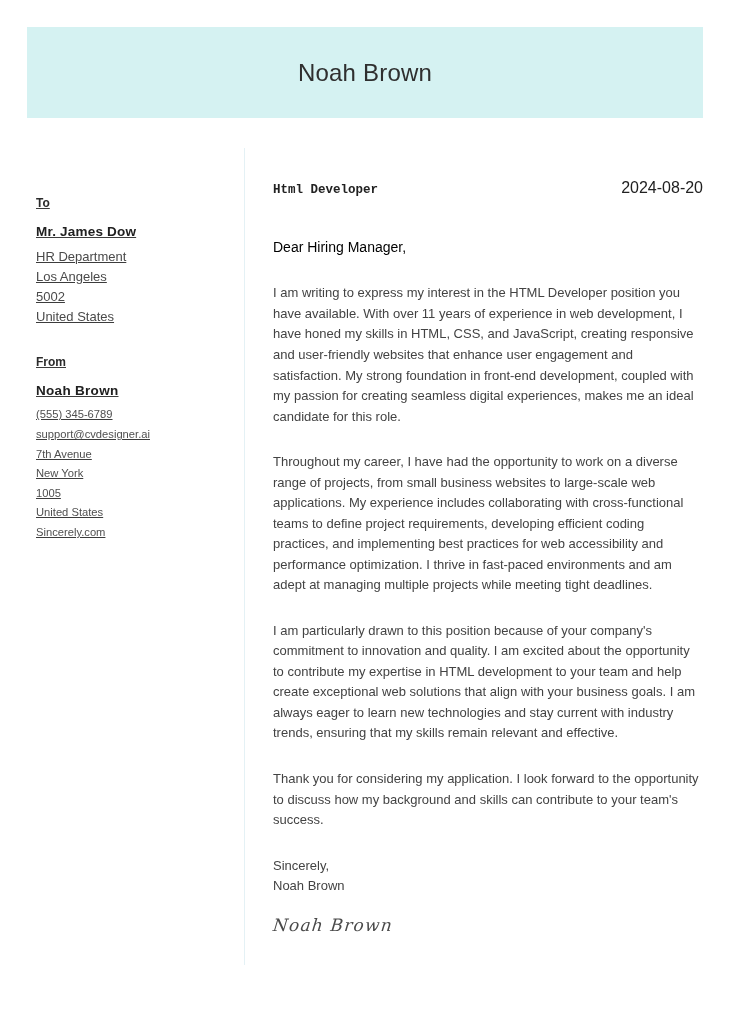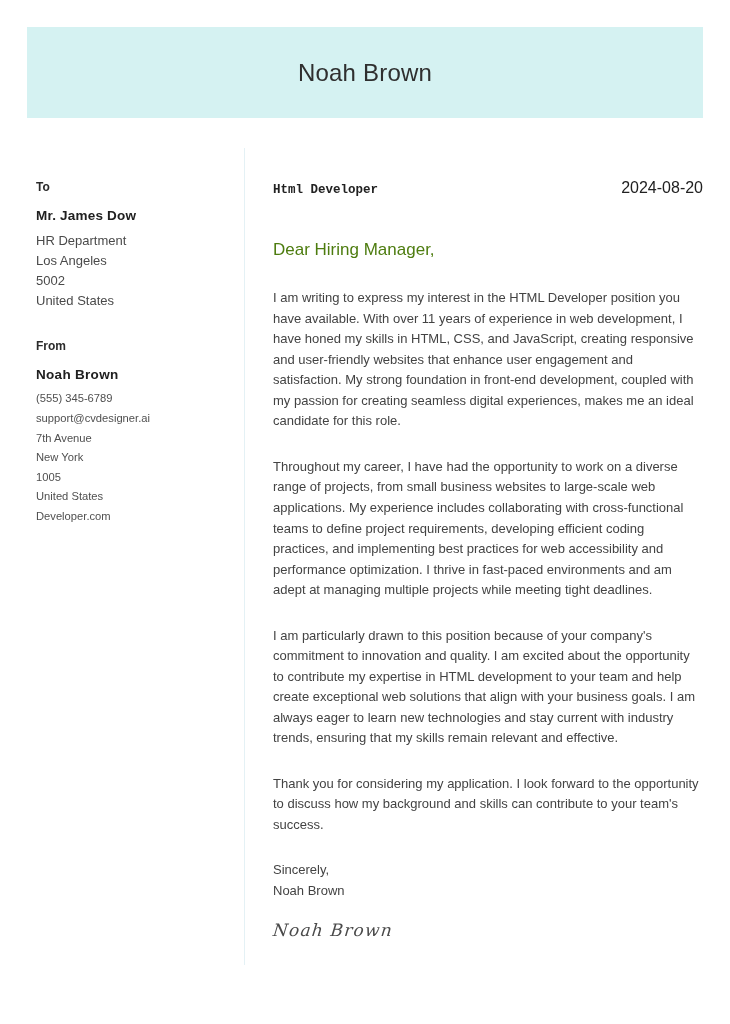--- a/index.html
+++ b/index.html
@@ -56,22 +56,23 @@
     top: 148px;
     width: 1px;
     height: 817px;
     background: #e4f1f5;
   }
 
   
   .sidebar {
     position: absolute;
     left: 36px;
-    top: 32px;
+    top: 48px;
     width: 190px;
+    text-decoration: underline;
   }
   .block-label {
     font-size: 12px;
     font-weight: bold;
     color: #2b2b2b;
     margin: 0 0 12px 0;
     line-height: 1.2;
   }
   .block-name {
     font-size: 13.5px;
@@ -123,22 +124,22 @@
     line-height: 1.2;
     font-family: Liberation Mono, monospace;
   }
   .letter-date {
     font-size: 16px;
     font-weight: normal;
     color: #212121;
     line-height: 1.2;
   }
   .salutation {
-    font-size: 17px;
-    color: #4d7c0f;
+    font-size: 14px;
+    color: #000000;
     line-height: 1.6;
     margin-bottom: 25px;
   }
   .para {
     font-size: 13px;
     color: #434343;
     line-height: 1.58;
     margin: 0 0 25px 0;
     text-align: left;
   }
@@ -190,21 +191,21 @@
 
       <div class="from-block">
         <div class="block-label">From</div>
         <div class="from-name">Noah Brown</div>
         <div class="from-line">(555) 345-6789</div>
         <div class="from-line">support@cvdesigner.ai</div>
         <div class="from-line">7th Avenue</div>
         <div class="from-line">New York</div>
         <div class="from-line">1005</div>
         <div class="from-line">United States</div>
-        <div class="from-line">Developer.com</div>
+        <div class="from-line">Sincerely.com</div>
       </div>
 
     </div>
 
     <div class="main">
 
       <div class="main-head">
         <div class="job-title">Html Developer</div>
         <div class="letter-date">2024-08-20</div>
       </div>

